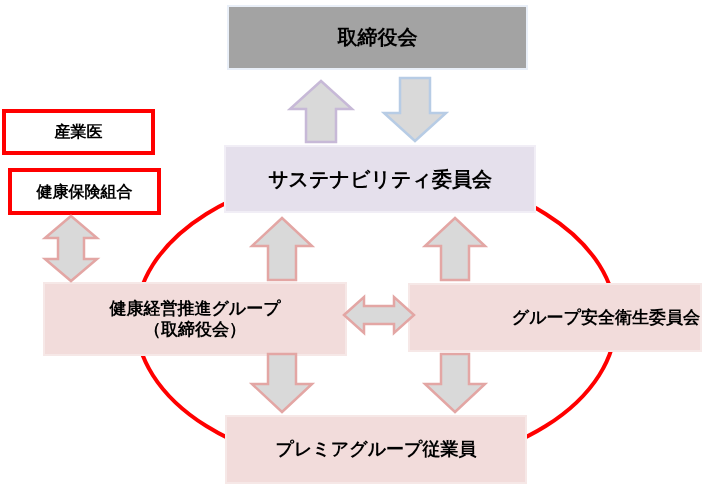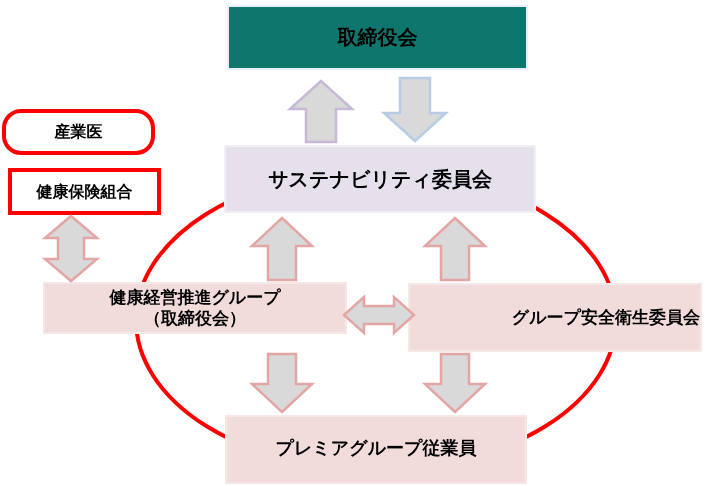--- a/index.html
+++ b/index.html
@@ -23,21 +23,21 @@
     display: flex;
     flex-direction: column;
     align-items: center;
     justify-content: center;
     text-align: center;
     font-weight: bold;
     color: #000000;
     line-height: 1.25;
     z-index: 1;
   }
-  .box.board   { background: #0f766e; border: 2px solid #E9EFF8; font-size: 20px; }
+  .box.board   { background: #a3a3a3; border: 2px solid #E9EFF8; font-size: 20px; }
   .box.sustain { background: #E5E0EC; border: 2px solid #F1EEF6; font-size: 20px; }
   .box.redline { background: #FFFFFF; border: 4px solid #FF0000; font-size: 16px; }
   .box.pink    { background: #F2DCDB; border: 2px solid #F6E8E7; }
   .ar { fill: #D9D9D9; stroke-width: 2.5; stroke-linejoin: miter; }
   svg.layer { z-index: 0; }
   svg.layer.arrows { z-index: 2; }
 </style>
 </head>
 <body>
 
@@ -48,38 +48,38 @@
   </svg>
 
   <div class="box board" style="left:227px; top:5px; width:301px; height:65px;">
     <span>取締役会</span>
   </div>
 
   <div class="box sustain" style="left:224px; top:145px; width:312px; height:68px;">
     <span>サステナビリティ委員会</span>
   </div>
 
-  <div class="box redline" style="left:2px; top:109px; width:153px; height:46px;border-radius:19px;">
+  <div class="box redline" style="left:2px; top:109px; width:153px; height:46px;">
     <span>産業医</span>
   </div>
 
   <div class="box redline" style="left:8px; top:168px; width:153px; height:47px;">
     <span>健康保険組合</span>
   </div>
 
-  <div class="box pink" style="left:43px; top:282px; width:304px; height:52px; font-size:17px;text-align:center;">
+  <div class="box pink" style="left:43px; top:282px; width:304px; height:74px; font-size:17px;text-align:center;">
     <span>健康経営推進グループ</span>
     <span>（取締役会）</span>
   </div>
 
   <div class="box pink" style="left:408px; top:283px; width:294px; height:69px; font-size:17px;align-items:flex-end;">
     <span>グループ安全衛生委員会</span>
   </div>
 
-  <div class="box pink" style="left:225px; top:415px; width:302px; height:69px; font-size:18px;font-family:Liberation Mono, monospace;">
+  <div class="box pink" style="left:225px; top:415px; width:302px; height:69px; font-size:18px;">
     <span>プレミアグループ従業員</span>
   </div>
 
   <svg class="layer arrows" viewBox="0 0 708 486">
     <polygon class="ar" points="321,81 352,109 336,109 336,142 306,142 306,109 290,109" stroke="#C7B9D7"></polygon>
     <polygon class="ar" points="415,141 446,113 430,113 430,78 400,78 400,113 384,113" stroke="#B7CCE5"></polygon>
     <polygon class="ar" points="71,216 97,238 84,238 84,259 97,259 71,281 45,259 58,259 58,238 45,238" stroke="#E3A6A4"></polygon>
     <polygon class="ar" points="282,218 312,246 296,246 296,280 268,280 268,246 252,246" stroke="#E3A6A4"></polygon>
     <polygon class="ar" points="455,218 485,246 469,246 469,280 441,280 441,246 425,246" stroke="#E3A6A4"></polygon>
     <polygon class="ar" points="344,315 364,297 364,306 394,306 394,297 414,315 394,333 394,324 364,324 364,333" stroke="#E3A6A4"></polygon>

